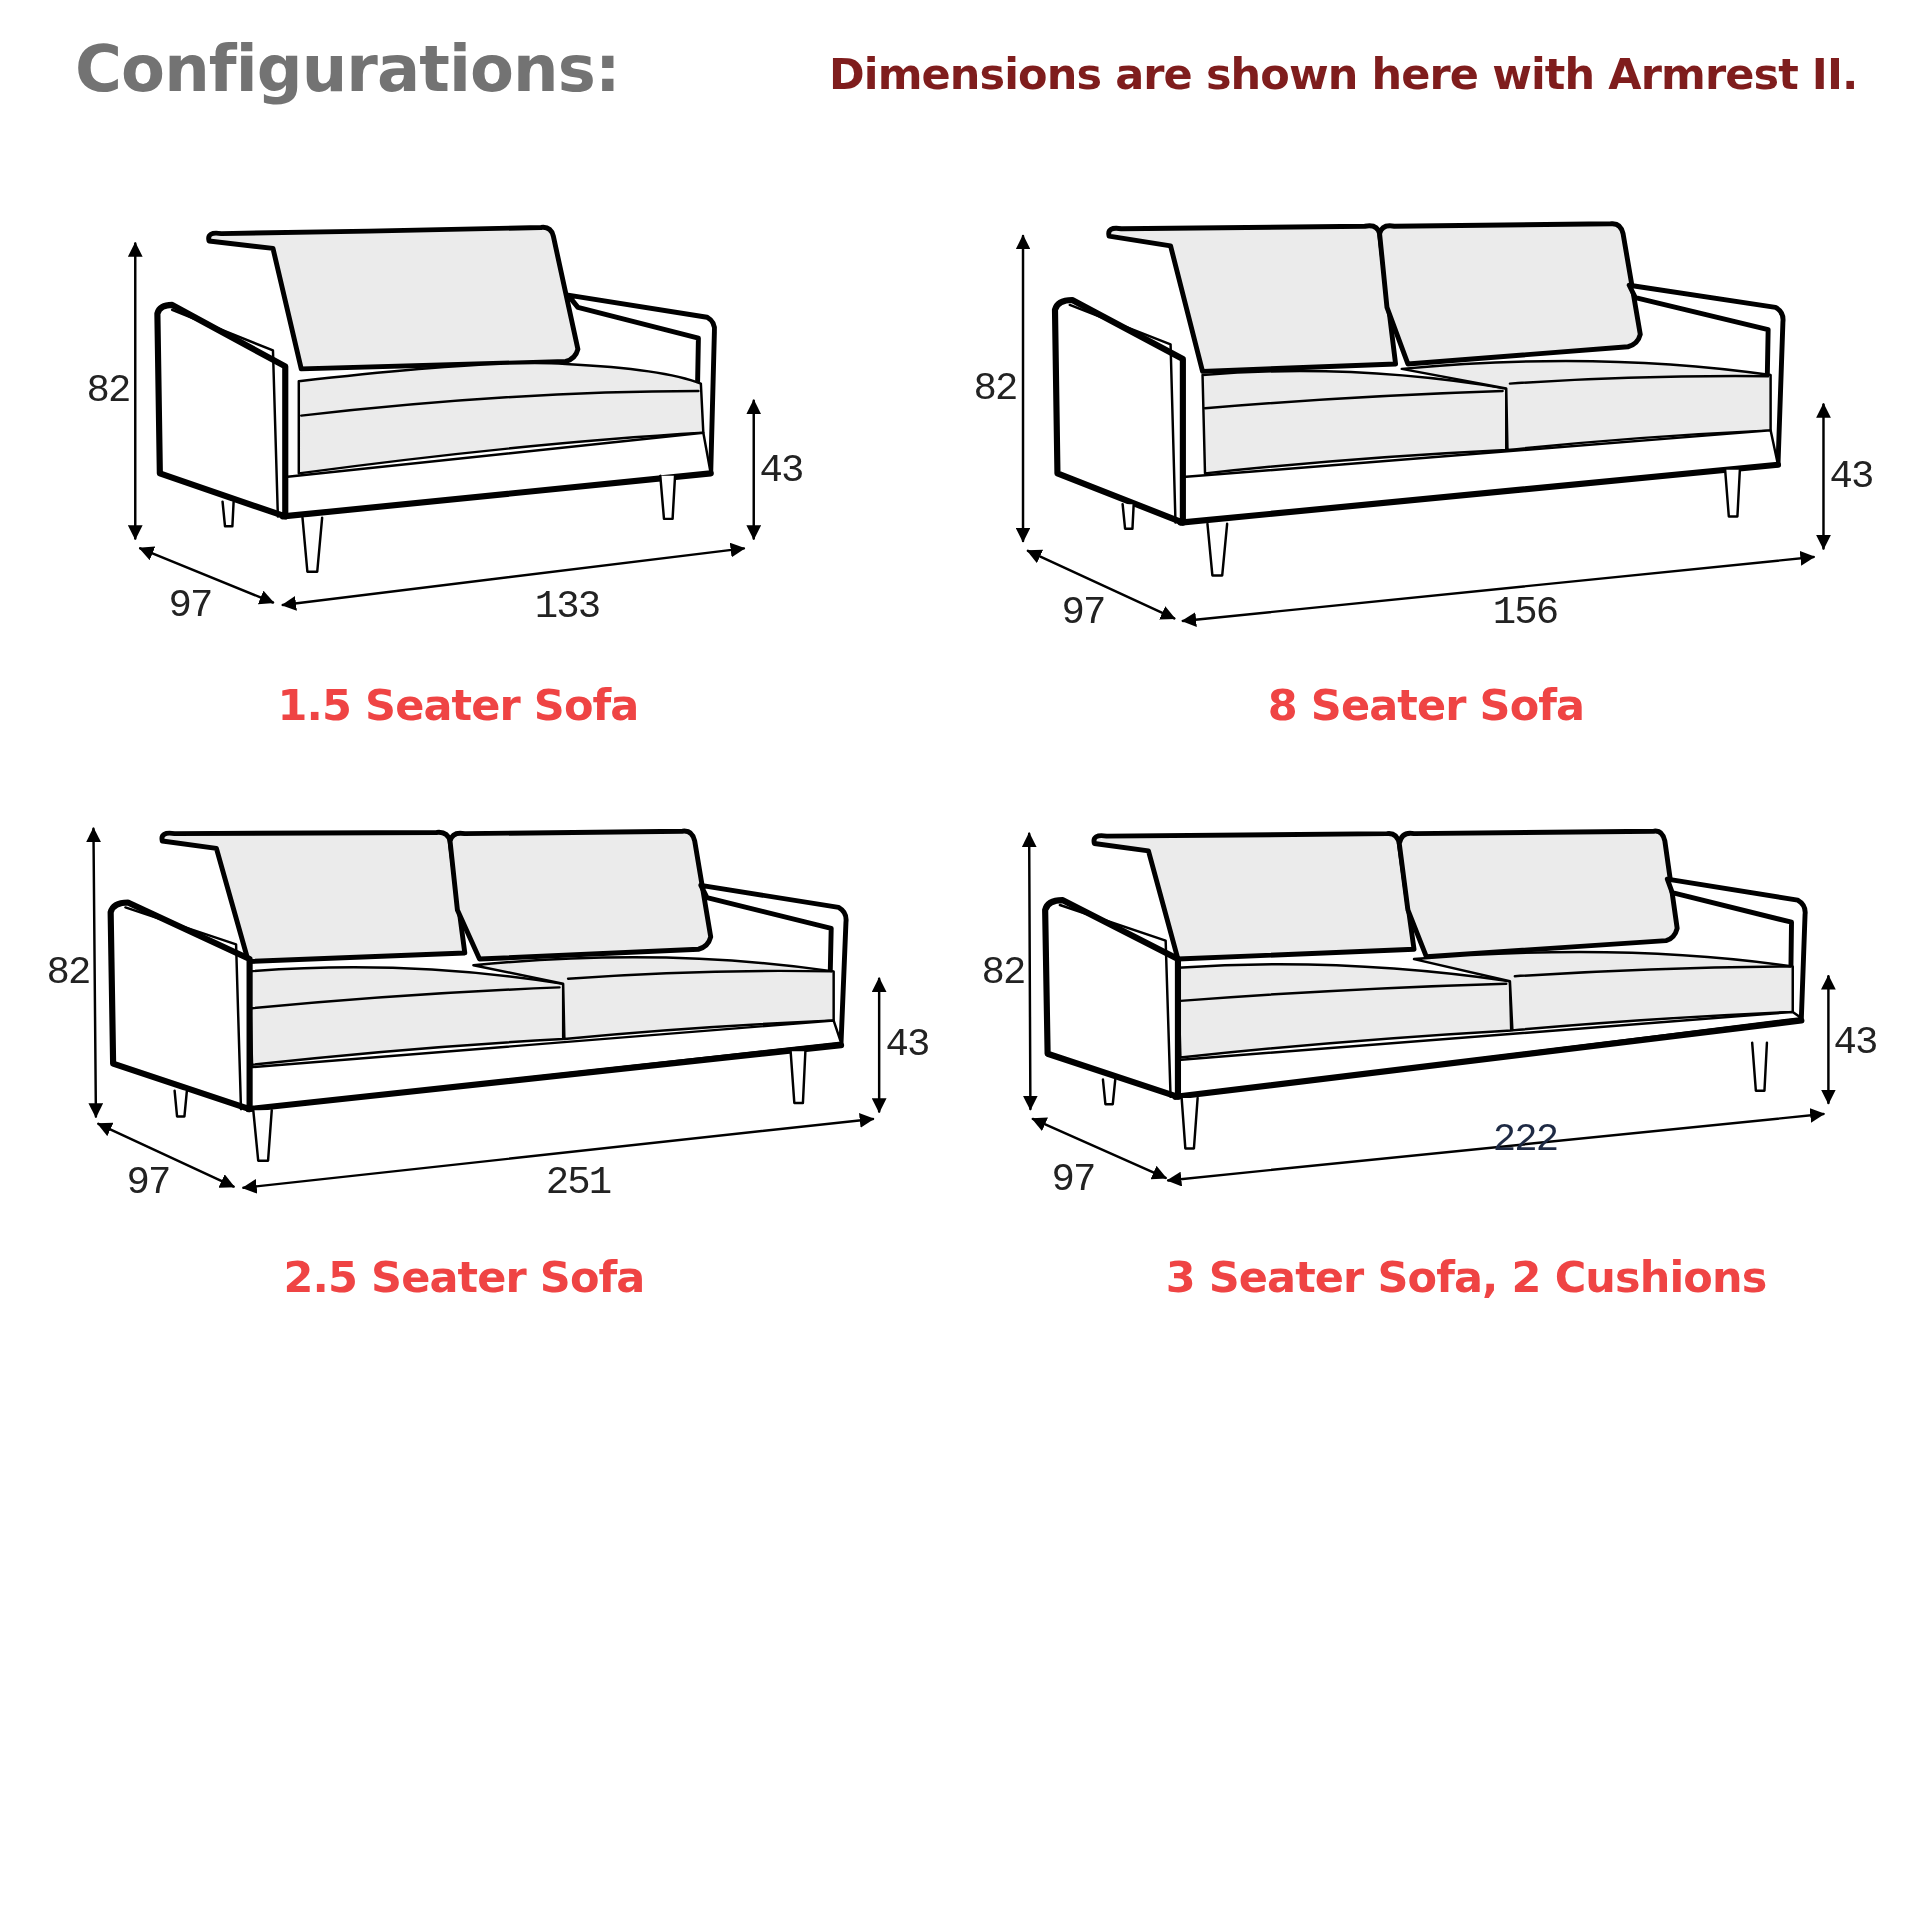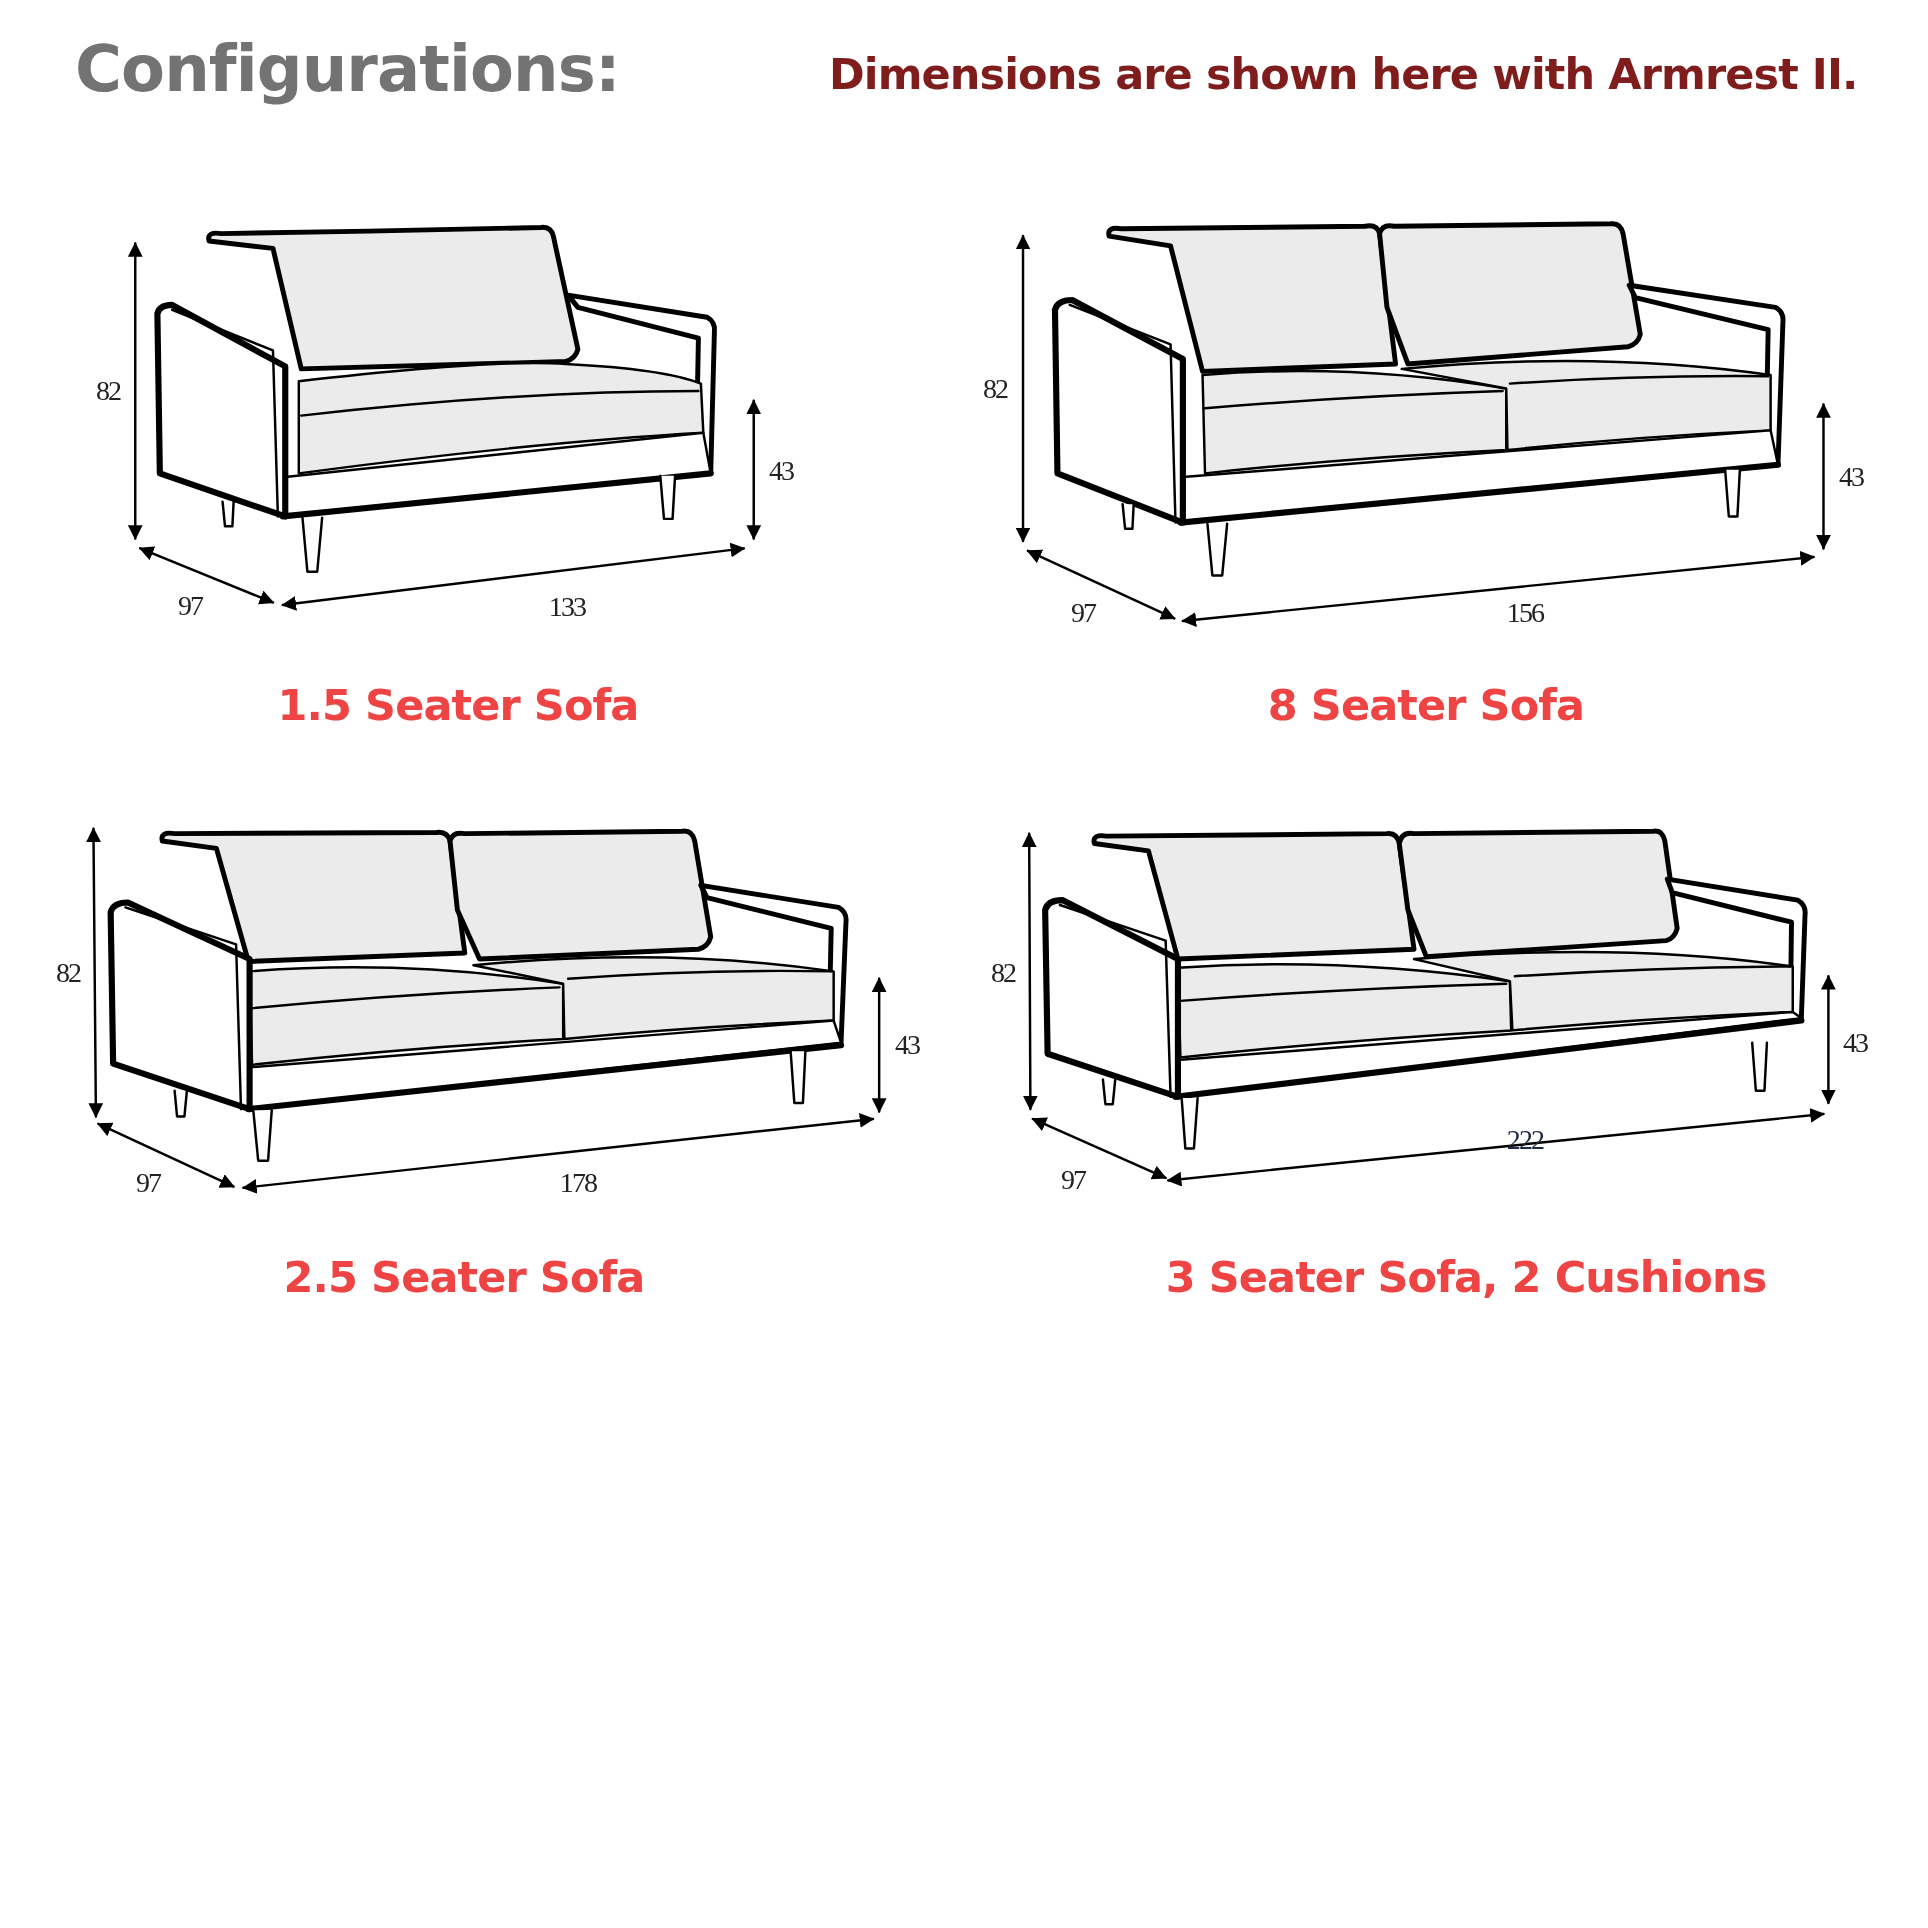--- a/index.html
+++ b/index.html
@@ -1,21 +1,21 @@
 <!DOCTYPE html>
 <html style="font-size:15px"><head>
 <meta charset="utf-8">
 <style>
   html, body { margin:0; padding:0; background:#ffffff; }
   body { width:1928px; height:1928px; position:relative; overflow:hidden; font-family:"Liberation Sans", sans-serif; }
   .page-title { position:absolute; left:75px; top:32px; font-family:"DejaVu Sans", sans-serif; font-weight:bold; font-size:64px; letter-spacing:-0.9px; color:#737373; white-space:nowrap; }
   .page-note { position:absolute; left:829px; top:49px; font-family:"DejaVu Sans", sans-serif; font-weight:bold; font-size:43px; letter-spacing:-0.9px; color:#7f1d1d; white-space:nowrap; }
   #drawing { position:absolute; left:0; top:0; width:1928px; height:1928px; }
   .caption { position:absolute; transform:translateX(-50%); font-family:"DejaVu Sans", sans-serif; font-weight:bold; font-size:43px; letter-spacing:-0.9px; color:#ef4444; white-space:nowrap; }
-  .dim { position:absolute; transform:translate(-50%,-50%); font-family:Liberation Serif, serif; font-size:28px; color:#222; letter-spacing:-1.9px; white-space:nowrap; }
+  .dim { position:absolute; transform:translate(-50%,-50%); font-family:Liberation Mono, monospace; font-size:39px; color:#222; letter-spacing:-1.9px; white-space:nowrap; }
   .dim.navy { color:#1e2a44; }
 </style>
 </head>
 <body>
 
 <div class="page-title">Configurations:</div>
 <div class="page-note">Dimensions are shown here with Armrest II.</div>
 
 <svg id="drawing" viewBox="0 0 1568 1568" xmlns="http://www.w3.org/2000/svg">
   <defs>
@@ -120,21 +120,21 @@
 <div class="caption" style="left:458px;top:680px;">1.5 Seater Sofa</div>
 
 <div class="dim" style="left:995px;top:389px;">82</div>
 <div class="dim" style="left:1083px;top:613px;">97</div>
 <div class="dim" style="left:1525px;top:613px;">156</div>
 <div class="dim" style="left:1851px;top:477px;">43</div>
 <div class="caption" style="left:1426px;top:680px;">8 Seater Sofa</div>
 
 <div class="dim" style="left:68px;top:973px;">82</div>
 <div class="dim" style="left:148px;top:1183px;">97</div>
-<div class="dim" style="left:578px;top:1183px;">178</div>
+<div class="dim" style="left:578px;top:1183px;">251</div>
 <div class="dim" style="left:907px;top:1045px;">43</div>
 <div class="caption" style="left:464px;top:1252px;">2.5 Seater Sofa</div>
 
 <div class="dim" style="left:1003px;top:973px;">82</div>
 <div class="dim" style="left:1073px;top:1180px;">97</div>
 <div class="dim navy" style="left:1525px;top:1140px;">222</div>
 <div class="dim" style="left:1855px;top:1043px;">43</div>
 <div class="caption" style="left:1466px;top:1252px;">3 Seater Sofa, 2 Cushions</div>
 
 

